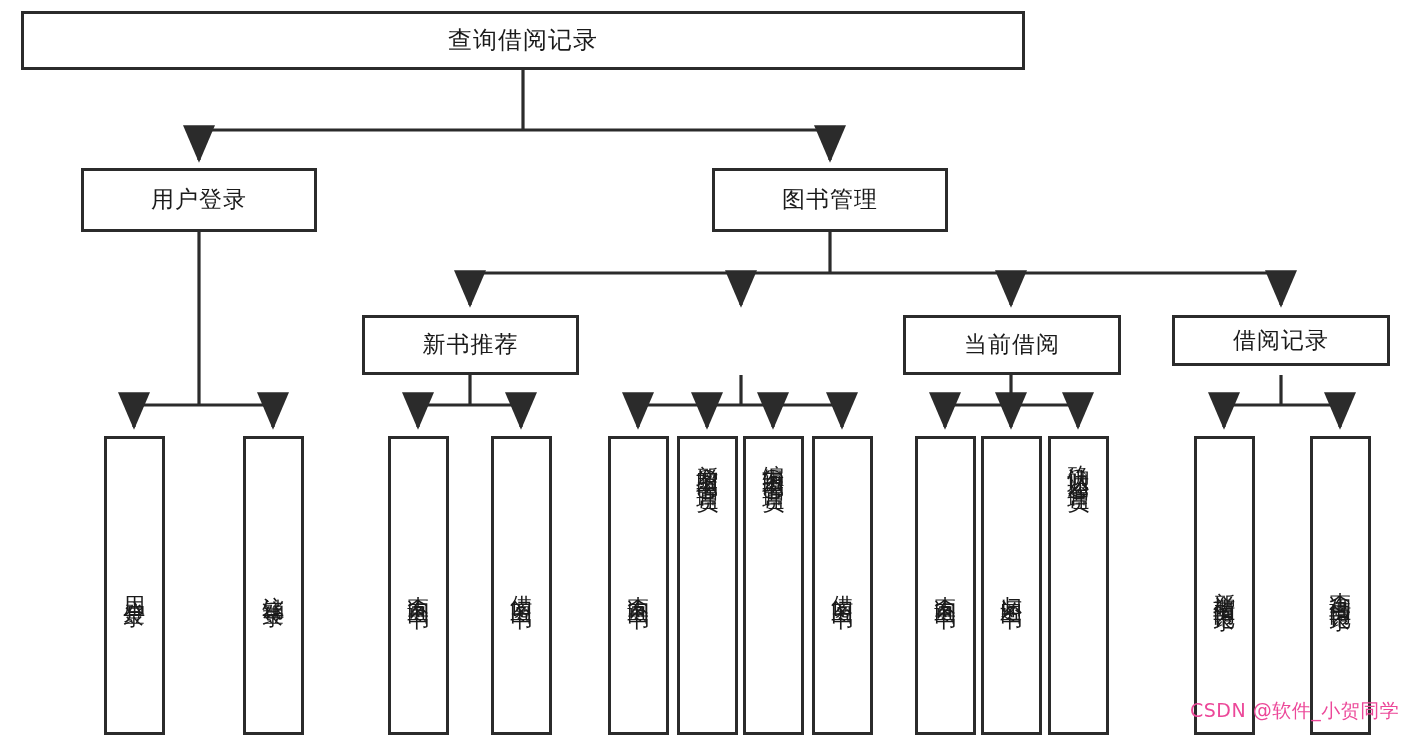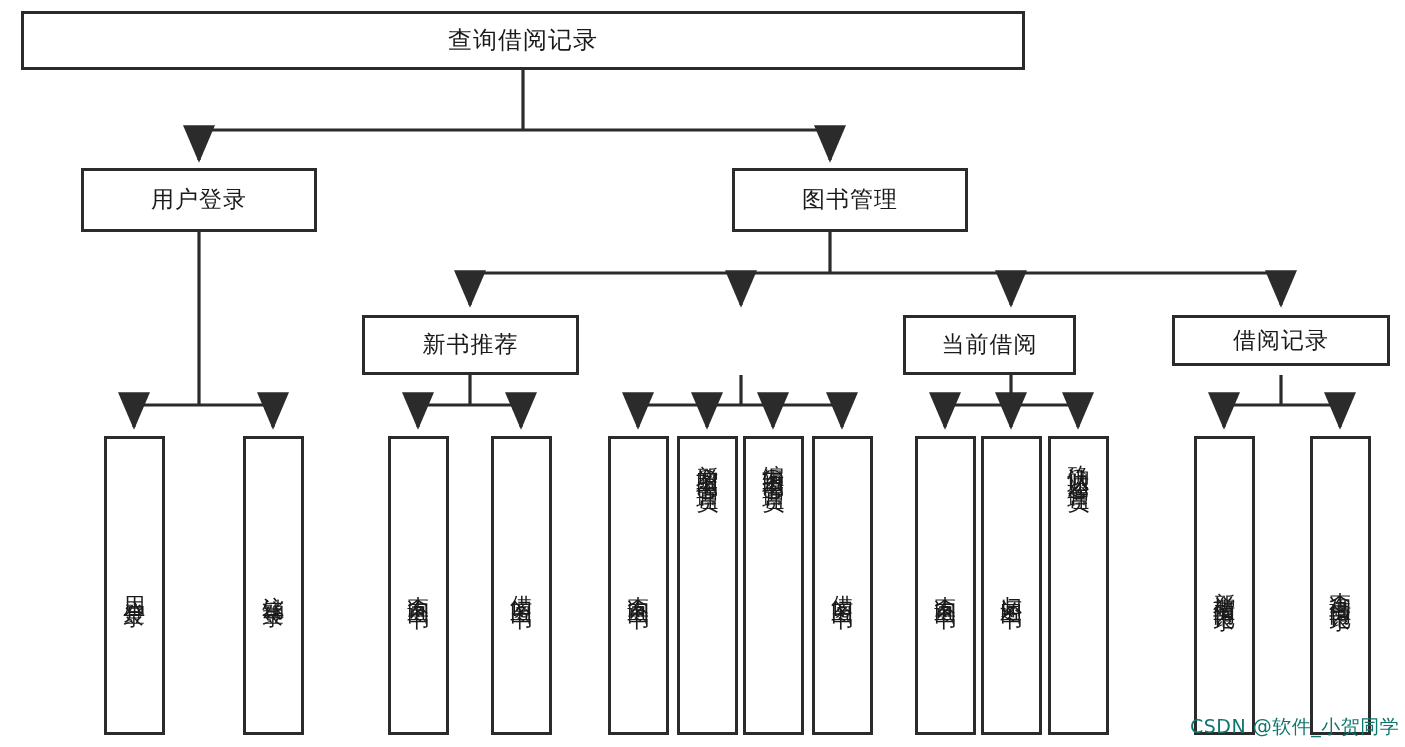--- a/index.html
+++ b/index.html
@@ -54,23 +54,23 @@
     position: absolute;
     left: 0;
     top: 0;
     width: 1405px;
     height: 747px;
     pointer-events: none;
   }
   .watermark {
     position: absolute;
     left: 1190px;
-    top: 714px;
+    top: 698px;
     font-size: 19px;
-    color: #0f766e;
+    color: #ec4899;
     white-space: nowrap;
     letter-spacing: 0.5px;
   }
 </style>
 </head>
 <body>
 
 <div id="canvas">
 
   <svg class="connectors" viewBox="0 0 1405 747" width="1405" height="747" xmlns="http://www.w3.org/2000/svg">
@@ -127,28 +127,28 @@
     </g>
   </svg>
 
   <div class="node node-h node-root" style="left:21px; top:11px; width:1004px; height:59px;">
     <span>查询借阅记录</span>
   </div>
 
   <div class="node node-h" style="left:81px; top:168px; width:236px; height:64px;">
     <span>用户登录</span>
   </div>
-  <div class="node node-h" style="left:712px; top:168px; width:236px; height:64px;margin-left:20px;">
+  <div class="node node-h" style="left:712px; top:168px; width:236px; height:64px;">
     <span>图书管理</span>
   </div>
 
   <div class="node node-h" style="left:362px; top:315px; width:217px; height:60px;">
     <span>新书推荐</span>
   </div>
-  <div class="node node-h" style="left:903px; top:315px; width:173px; height:60px;">
+  <div class="node node-h" style="left:903px; top:315px; width:218px; height:60px;">
     <span>当前借阅</span>
   </div>
   <div class="node node-h" style="left:1172px; top:315px; width:218px; height:51px;">
     <span>借阅记录</span>
   </div>
 
   <div class="node node-v" style="left:104px; top:436px; width:61px; height:299px;">
     <span>用户登录</span>
   </div>
   <div class="node node-v" style="left:243px; top:436px; width:61px; height:299px;">

